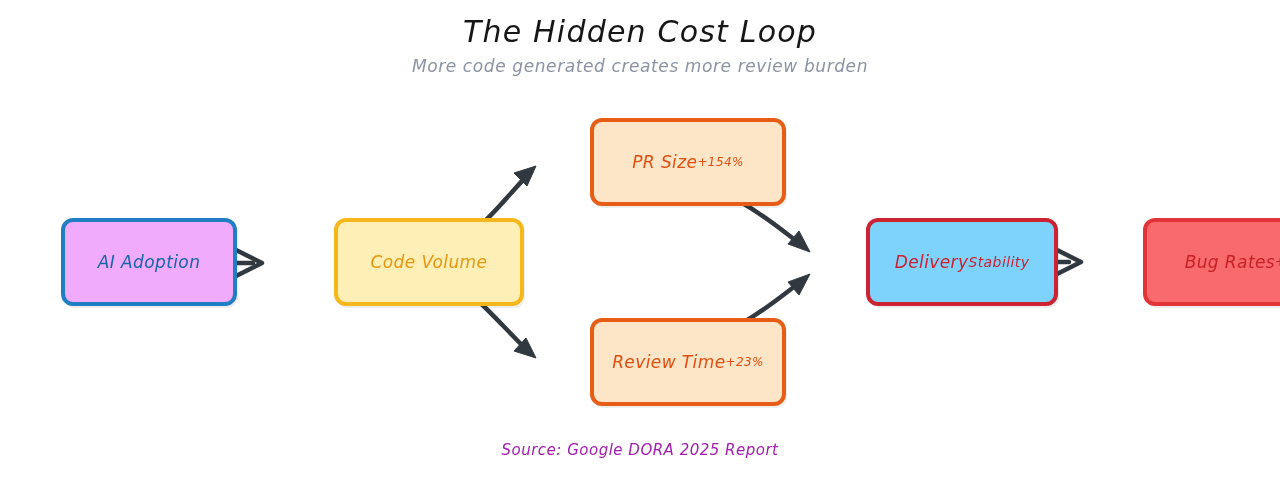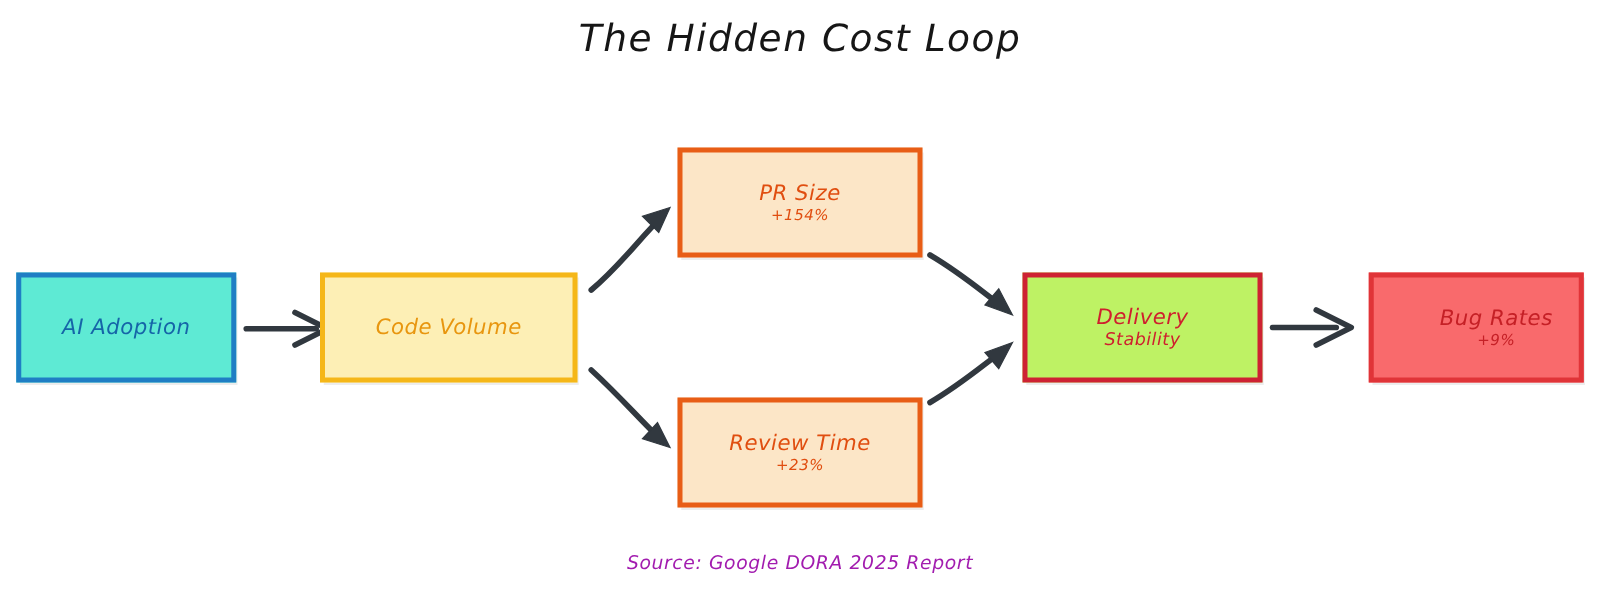--- a/index.html
+++ b/index.html
@@ -24,48 +24,50 @@
     font-size:17px;letter-spacing:.6px;color:#8a93a3;font-style:italic;
   }
   #source{
     position:absolute;left:0;top:441px;width:1280px;text-align:center;
     font-size:15px;letter-spacing:.5px;color:#a21caf;font-style:italic;
   }
 
   
   .node{
     position:absolute;box-sizing:border-box;
-    border-style:solid;border-width:4px;border-radius:0;
+    border-style:solid;border-width:4px;border-radius:12px;
     display:flex;align-items:center;justify-content:center;
-    flex-direction:column;text-align:center;
+    text-align:center;
     font-style:italic;line-height:1.18;
     box-shadow:2px 3px 0 -1px rgba(0,0,0,.07);
+    margin-left:48px;
   }
   .node .lbl{font-size:17px;letter-spacing:.4px;}
   .node .val{font-size:12px;letter-spacing:.4px;}
   .node .lbl2{font-size:14px;letter-spacing:.4px;}
 
   #n-ai{left:13px;top:218px;width:176px;height:88px;}
-  #n-code{left:256px;top:218px;width:206px;height:88px;}
+  #n-code{left:286px;top:218px;width:190px;height:88px;}
   #n-pr{left:542px;top:118px;width:196px;height:88px;}
   #n-review{left:542px;top:318px;width:196px;height:88px;}
   #n-delivery{left:818px;top:218px;width:192px;height:88px;}
   #n-bug{left:1095px;top:218px;width:172px;height:88px;padding-left:32px;}
 
   svg#edges{position:absolute;left:0;top:0;width:1280px;height:479px;overflow:visible;}
   .edge{fill:none;stroke:#31383f;stroke-width:4.5;stroke-linecap:round;}
   .head{fill:none;stroke:#31383f;stroke-width:4.5;stroke-linecap:round;stroke-linejoin:round;}
   .headsolid{fill:#31383f;stroke:#31383f;stroke-width:1;}
 </style>
 </head>
 <body>
 
 <div id="stage">
 
   <div id="title" class="hand">The Hidden Cost Loop</div>
+  <div id="subtitle" class="hand">More code generated creates more review burden</div>
 
   <svg id="edges" viewBox="0 0 1280 479">
 
     <g>
       <path class="edge" d="M197,263 L253,263"></path>
       <path class="head" d="M236,250 L262,263 L236,276"></path>
     </g>
 
     <g>
       <path class="edge" d="M473,232 C497,212 512,190 531,172"></path>
@@ -86,39 +88,39 @@
       <path class="edge" d="M744,322 C768,308 784,294 803,280"></path>
       <path class="headsolid" d="M810,274 L788,282 L799,295 Z"></path>
     </g>
 
     <g>
       <path class="edge" d="M1018,262 L1069,262"></path>
       <path class="head" d="M1053,248 L1081,262 L1053,276"></path>
     </g>
   </svg>
 
-  <div class="node hand" id="n-ai" style="background:#5eead4;border-color:#1f7ec4;color:#1565a8;">
+  <div class="node hand" id="n-ai" style="background:#f0abfc;border-color:#1f7ec4;color:#1565a8;">
     <span class="lbl">AI Adoption</span>
   </div>
 
   <div class="node hand" id="n-code" style="background:#fdefb5;border-color:#f5b719;color:#e8960f;">
     <span class="lbl">Code Volume</span>
   </div>
 
   <div class="node hand" id="n-pr" style="background:#fce6c7;border-color:#e85d16;color:#e04e10;">
     <span class="lbl">PR Size</span>
     <span class="val">+154%</span>
   </div>
 
   <div class="node hand" id="n-review" style="background:#fce6c7;border-color:#e85d16;color:#e04e10;">
     <span class="lbl">Review Time</span>
     <span class="val">+23%</span>
   </div>
 
-  <div class="node hand" id="n-delivery" style="background:#bef264;border-color:#ce2233;color:#cf1f2e;text-align:right;">
+  <div class="node hand" id="n-delivery" style="background:#7dd3fc;border-color:#ce2233;color:#cf1f2e;text-align:right;">
     <span class="lbl">Delivery</span>
     <span class="lbl2">Stability</span>
   </div>
 
   <div class="node hand" id="n-bug" style="background:#f96a6c;border-color:#e03438;color:#c52026;">
     <span class="lbl">Bug Rates</span>
     <span class="val">+9%</span>
   </div>
 
   <div id="source" class="hand">Source: Google DORA 2025 Report</div>

